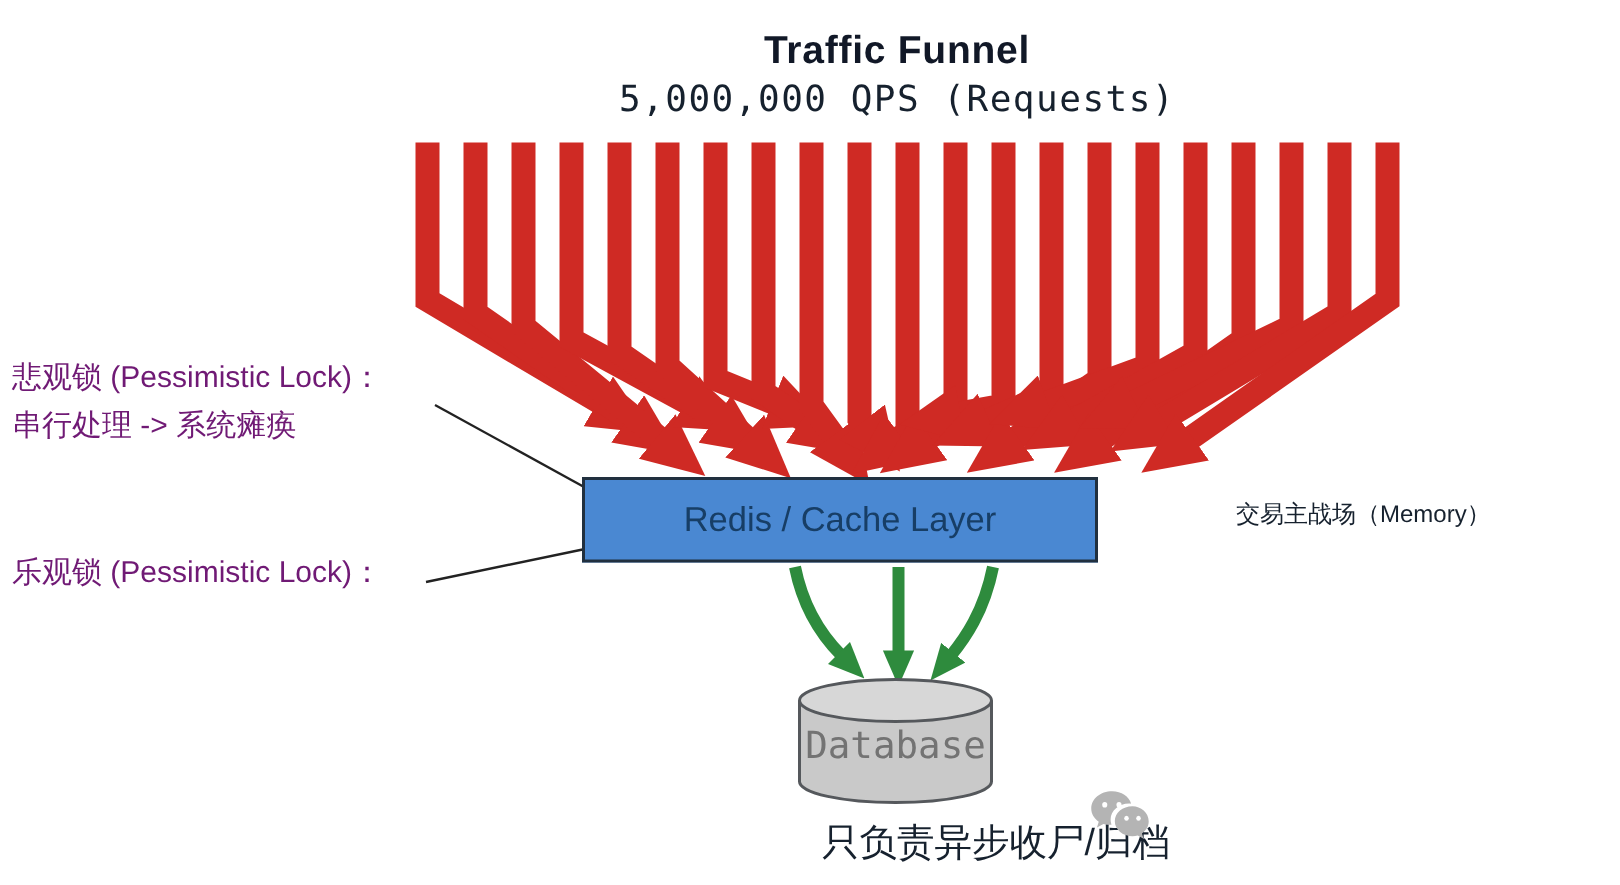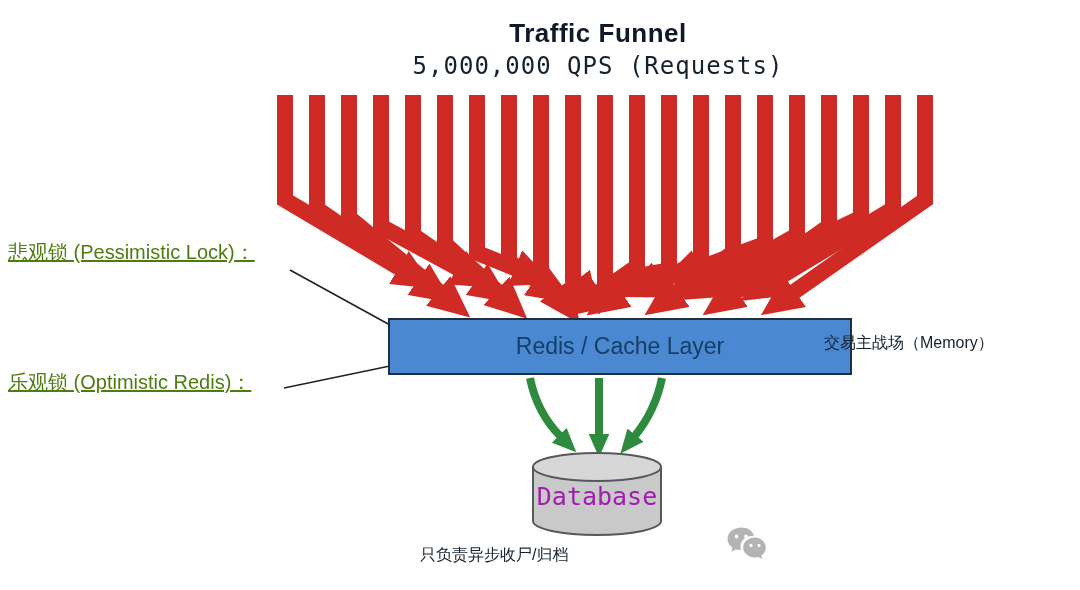--- a/index.html
+++ b/index.html
@@ -11,36 +11,36 @@
   .abs{position:absolute;z-index:3;}
   .title{
     left:0;top:18px;width:1196px;text-align:center;
     font-size:26px;font-weight:bold;color:#111827;letter-spacing:.5px;
   }
   .subtitle{
     left:0;top:52px;width:1196px;text-align:center;
     font-family:"DejaVu Sans Mono","Liberation Mono",monospace;
     font-size:24px;color:#16212e;letter-spacing:1px;
   }
-  .ann{font-size:20px;line-height:32px;color:#4d7c0f;text-decoration:underline;}
+  .ann{font-size:20px;line-height:32px;color:#701a75;}
   .ann-pessimistic{left:8px;top:236px;}
   .ann-optimistic{left:8px;top:366px;}
   .cache-box{
-    left:388px;top:318px;width:464px;height:57px;z-index:2;
+    left:388px;top:318px;width:344px;height:57px;z-index:2;
     background:#4a88d2;border:2px solid #21303f;box-sizing:border-box;
     display:flex;align-items:center;justify-content:center;
     font-size:23px;color:#173e66;font-weight:500;
   }
   .memory-label{left:824px;top:333px;width:250px;font-size:16px;color:#16212e;}
   .db-label{
     left:533px;top:482px;width:128px;text-align:center;
     font-family:"DejaVu Sans Mono","Liberation Mono",monospace;
-    font-size:25px;color:#a21caf;
+    font-size:25px;color:#737373;
   }
-  .db-caption{left:420px;top:545px;width:360px;text-align:left;font-size:16px;color:#16212e;}
+  .db-caption{left:420px;top:545px;width:360px;text-align:right;font-size:25px;color:#16212e;}
   .watermark{
     left:726px;top:526px;display:flex;align-items:center;gap:12px;color:#b4b4b4;
     font-size:25px;letter-spacing:1px;
   }
   .wm-icon{width:42px;height:36px;}
 </style>
 </head>
 <body>
 
 <div class="stage">
@@ -82,24 +82,25 @@
       <path d="M662,378 C656,408 643,426 634,437" fill="none" stroke="#2e8b3d" stroke-width="8" marker-end="url(#greenhead)"></path>
       <path d="M533,467 v54 a64,14 0 0 0 128,0 v-54" fill="#c9c9c9" stroke="#55585c" stroke-width="2"></path>
       <ellipse cx="597" cy="467" rx="64" ry="14" fill="#d7d7d7" stroke="#55585c" stroke-width="2"></ellipse>
     </svg>
 
   <div class="abs title">Traffic Funnel</div>
   <div class="abs subtitle">5,000,000 QPS (Requests)</div>
 
   <div class="abs ann ann-pessimistic">
     <div>悲观锁 (Pessimistic Lock)：</div>
+    <div>串行处理 -&gt; 系统瘫痪</div>
   </div>
 
   <div class="abs ann ann-optimistic">
-    <div>乐观锁 (Optimistic Redis)：</div>
+    <div>乐观锁 (Pessimistic Lock)：</div>
   </div>
 
   <div class="abs cache-box">
     <span>Redis / Cache Layer</span>
   </div>
 
   <div class="abs memory-label">交易主战场（Memory）</div>
 
   <div class="abs db-label">Database</div>
 

